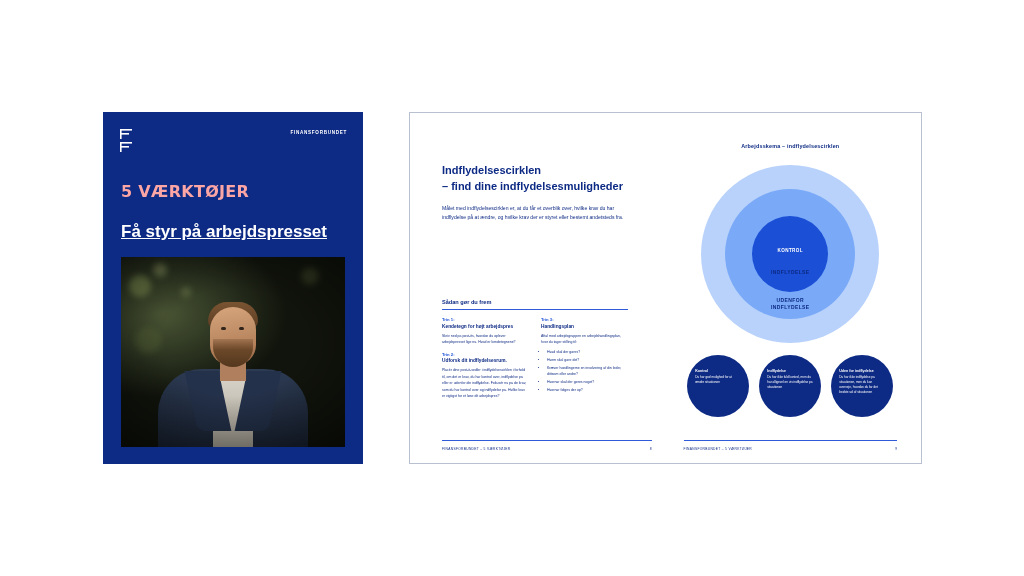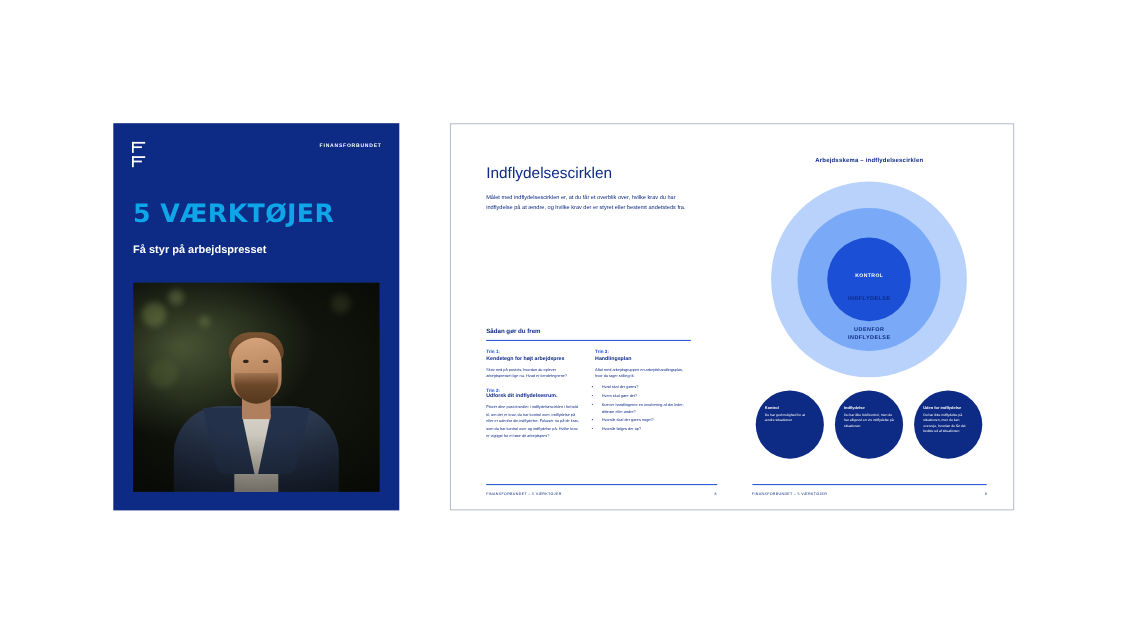--- a/index.html
+++ b/index.html
@@ -44,34 +44,35 @@
     top: 18px;
     font-size: 4.6px;
     letter-spacing: 0.7px;
     font-weight: bold;
     color: #ffffff;
   }
   .cover-title {
     position: absolute;
     left: 18px;
     top: 72px;
-    font-size: 23px;
+    font-size: 16px;
     line-height: 1;
     font-weight: bold;
     letter-spacing: 0.3px;
-    color: #0ea5e9;
+    color: #fca5a5;
     font-family: "DejaVu Sans", sans-serif;
   }
   .cover-sub {
     position: absolute;
     left: 18px;
     top: 110px;
-    font-size: 10px;
+    font-size: 17px;
     font-weight: bold;
     color: #ffffff;
+    text-decoration: underline;
   }
   .cover-photo {
     position: absolute;
     left: 18px;
     top: 145px;
     width: 224px;
     height: 190px;
     overflow: hidden;
     background: #14140f;
   }
@@ -209,24 +210,24 @@
   .vaerktoj {
     font-family: "DejaVu Sans", sans-serif;
     color: #1a4fd6;
     font-size: 19px;
     font-weight: bold;
     letter-spacing: 0.5px;
     line-height: 1;
   }
   .vaerktoj .num { color: #6fa0f2; }
   .tool-title {
-    margin-top: 8px;
-    color: #0d2a84;
-    font-size: 14px;
-    font-weight: normal;
+    margin-top: 24px;
+    color: #0d2a84;
+    font-size: 11px;
+    font-weight: bold;
     line-height: 1.45;
   }
   .tool-intro {
     margin-top: 9px;
     color: #0d2a84;
     font-size: 5.1px;
     line-height: 1.75;
     width: 185px;
   }
 
@@ -408,20 +409,21 @@
     </div>
     <div class="photo-vig"></div>
   </div>
 </div>
 
 <div class="spread">
 
   <div class="page page-left">
     <div class="tool-title">
       <div>Indflydelsescirklen</div>
+      <div>– find dine indflydelsesmuligheder</div>
     </div>
     <div class="tool-intro">Målet med indflydelsescirklen er, at du får et overblik over, hvilke krav du har indflydelse på at ændre, og hvilke krav der er styret eller bestemt andetsteds fra.</div>
 
     <div class="howto">
       <div class="howto-h">Sådan gør du frem</div>
       <div class="rule"></div>
       <div class="steps">
         <div class="step-col">
           <div class="step-label">Trin 1:</div>
           <div class="step-head">Kendetegn for højt arbejdspres</div>

